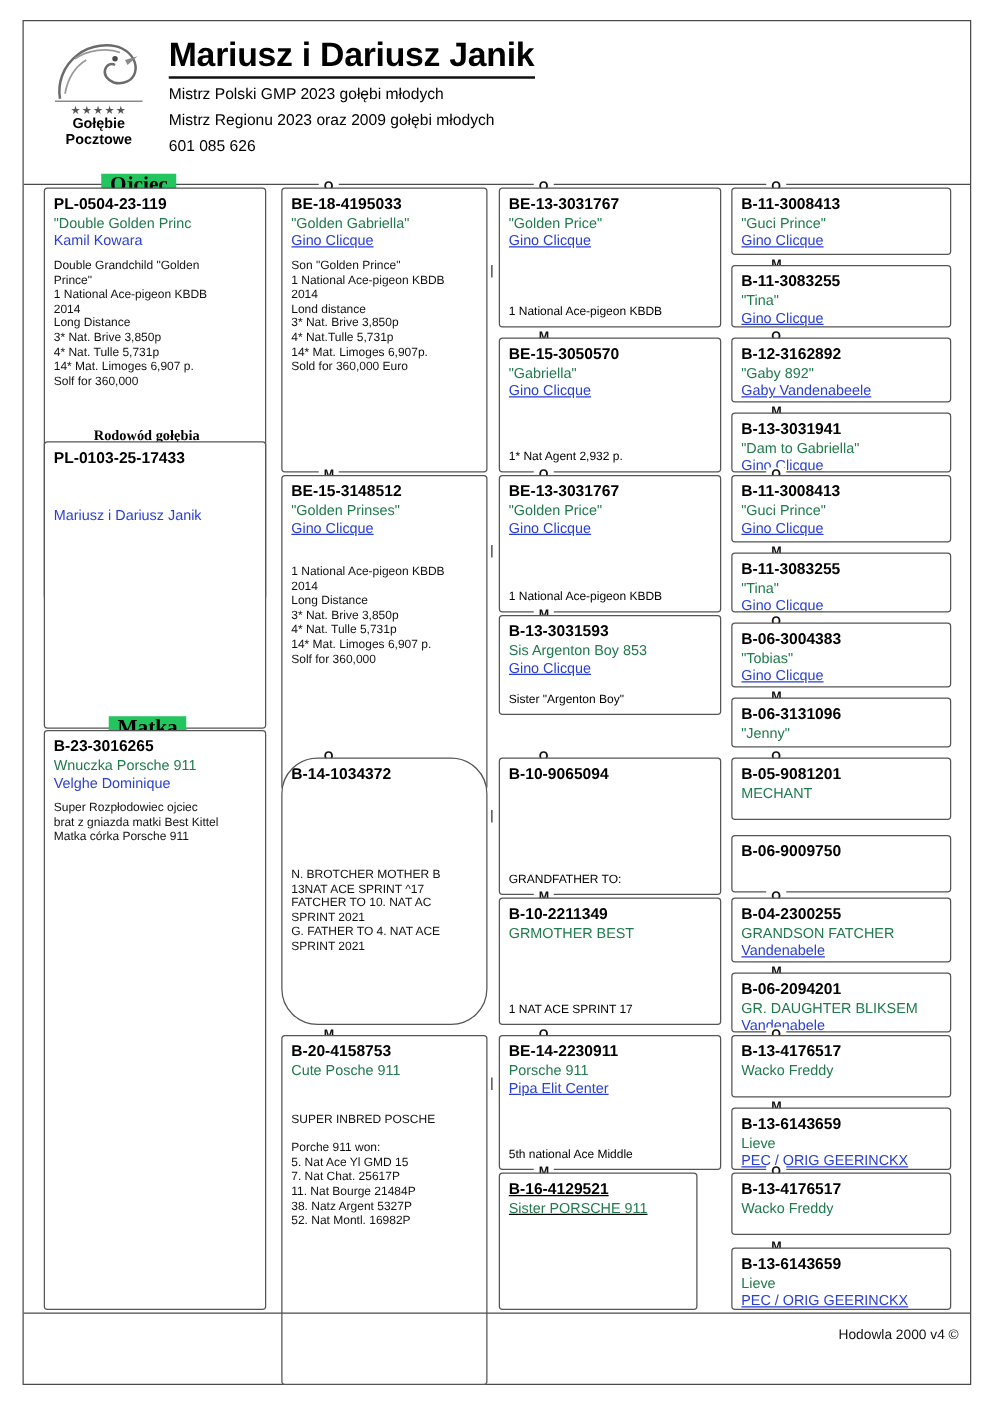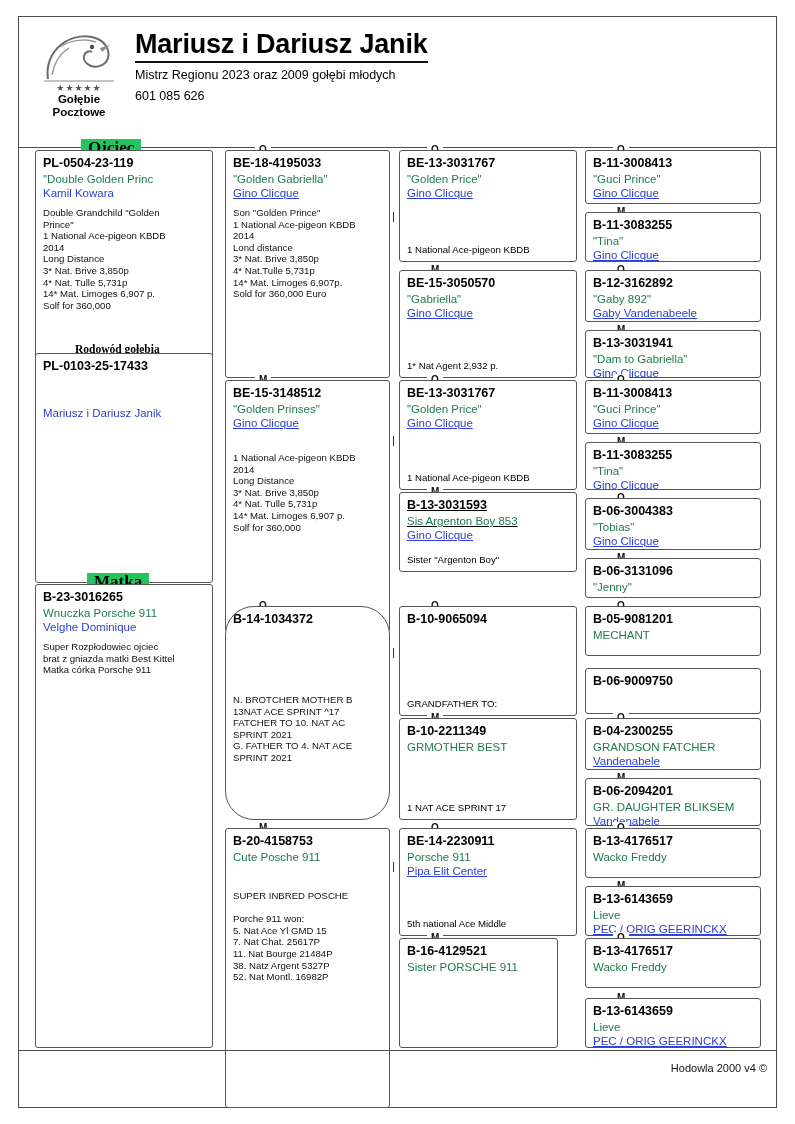--- a/index.html
+++ b/index.html
@@ -194,20 +194,21 @@
           <path d="M2 50 L72 50" stroke="#8a8a8a" stroke-width="1.2"></path>
         </svg>
       </div>
       <div class="stars">★★★★★</div>
       <div class="l1">Gołębie</div>
       <div class="l2">Pocztowe</div>
     </div>
 
     <div class="titleblock">
       <h1>Mariusz i Dariusz Janik</h1>
+      <div class="sub">Mistrz Polski GMP 2023 gołębi młodych</div>
       <div class="sub">Mistrz Regionu 2023 oraz 2009 gołębi młodych</div>
       <div class="sub">601 085 626</div>
     </div>
   </div>
   <div class="hdr-rule"></div>
 
   <div class="grid">
 
     <div class="ln" style="left:129px; top:185px; width:1px; height:14px;"></div>
     <div class="ln" style="left:129px; top:420px; width:1px; height:16px;"></div>
@@ -323,21 +324,21 @@
 
     <div class="sextag" style="left:408px; top:226px;">O</div>
     <div class="card" style="left:380px; top:232px; width:178px; height:110px;">
       <div class="ring">BE-13-3031767</div>
       <div class="nm">"Golden Price"</div>
       <div class="own">Gino Clicque</div>
       <div class="notes-bottom">1 National Ace-pigeon KBDB</div>
     </div>
 
     <div class="sextag" style="left:408px; top:338px;">M</div>
-    <div class="card" style="left:380px; top:344px; width:178px; height:80px;text-decoration:underline;">
+    <div class="card" style="left:380px; top:344px; width:178px; height:80px;">
       <div class="ring">B-13-3031593</div>
       <div class="nm">Sis Argenton Boy 853</div>
       <div class="own">Gino Clicque</div>
       <div class="notes-bottom">Sister "Argenton Boy"</div>
     </div>
 
     <div class="sextag" style="left:408px; top:452px;">O</div>
     <div class="card" style="left:380px; top:458px; width:178px; height:110px;">
       <div class="ring">B-10-9065094</div>
       <div class="nm"></div>
@@ -355,21 +356,21 @@
 
     <div class="sextag" style="left:408px; top:674px;">O</div>
     <div class="card" style="left:380px; top:680px; width:178px; height:108px;">
       <div class="ring">BE-14-2230911</div>
       <div class="nm">Porsche 911</div>
       <div class="own">Pipa Elit Center</div>
       <div class="notes-bottom">5th national Ace Middle</div>
     </div>
 
     <div class="sextag" style="left:408px; top:784px;">M</div>
-    <div class="card" style="left:380px; top:790px; width:159px; height:110px;">
+    <div class="card" style="left:380px; top:790px; width:159px; height:110px;text-decoration:underline;">
       <div class="ring">B-16-4129521</div>
       <div class="nm">Sister PORSCHE 911</div>
       <div class="own"></div>
       <div class="notes-bottom"></div>
     </div>
 
     <div class="sextag" style="left:594px; top:-4px;">O</div>
     <div class="card" style="left:566px; top:2px; width:176px; height:54px;">
       <div class="ring">B-11-3008413</div>
       <div class="nm">"Guci Prince"</div>

